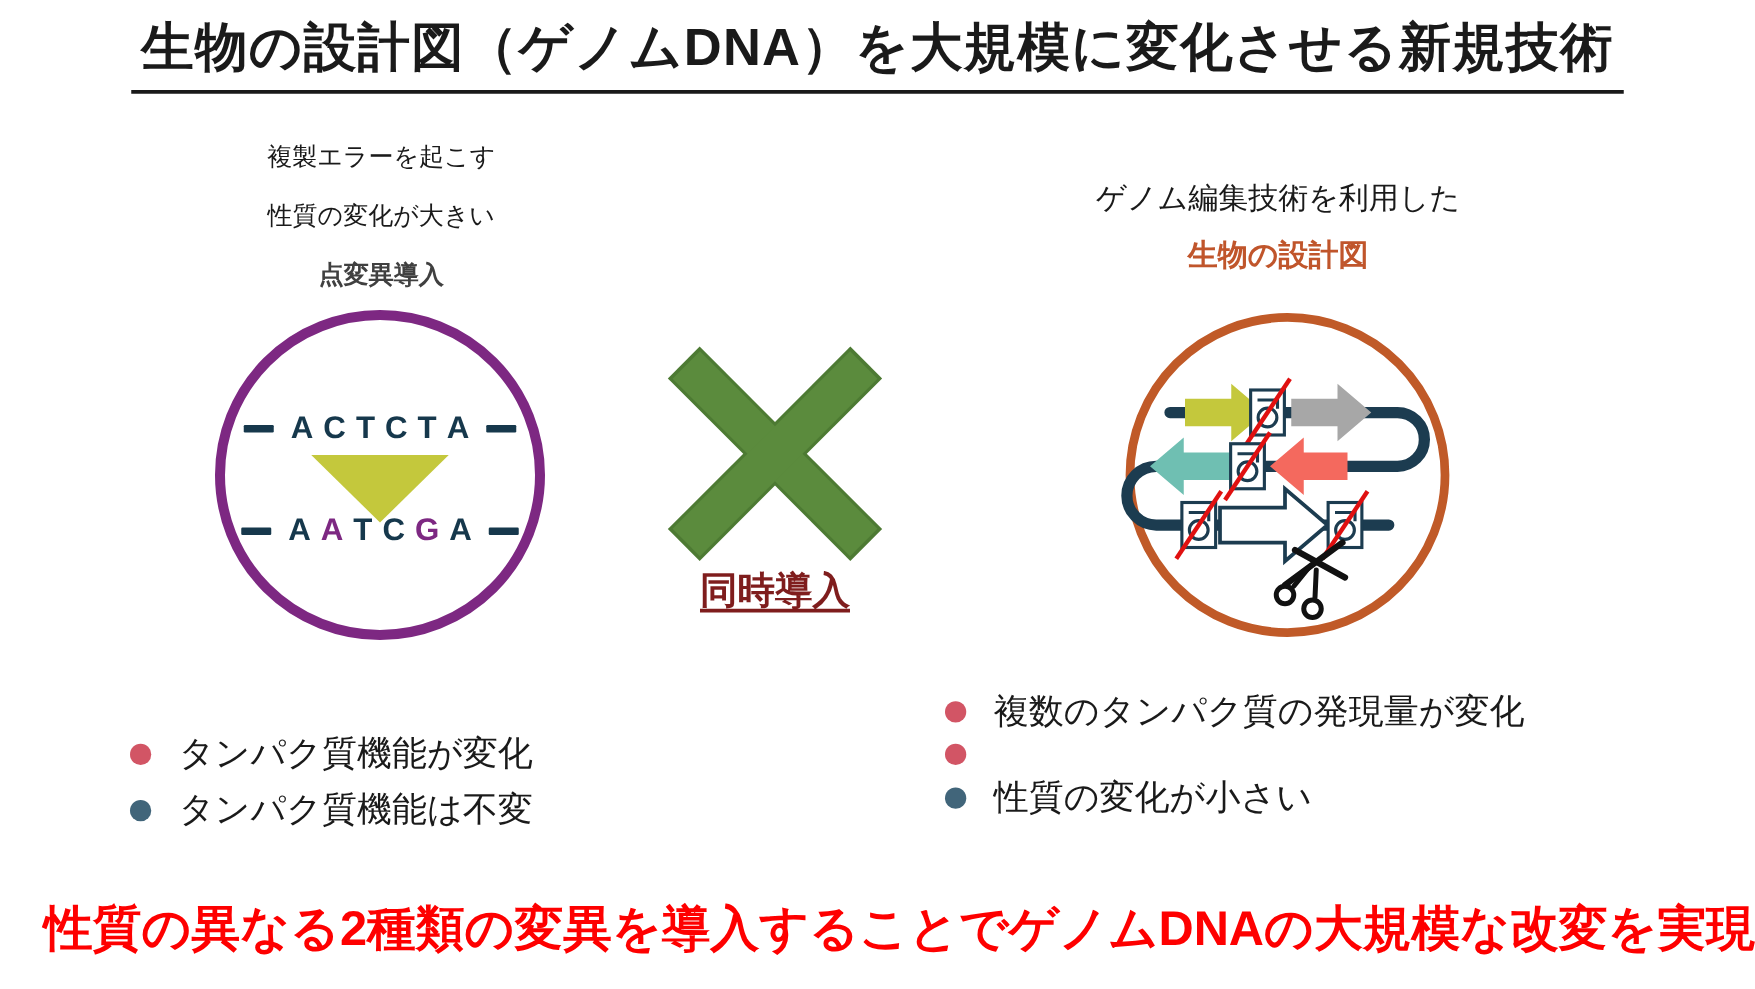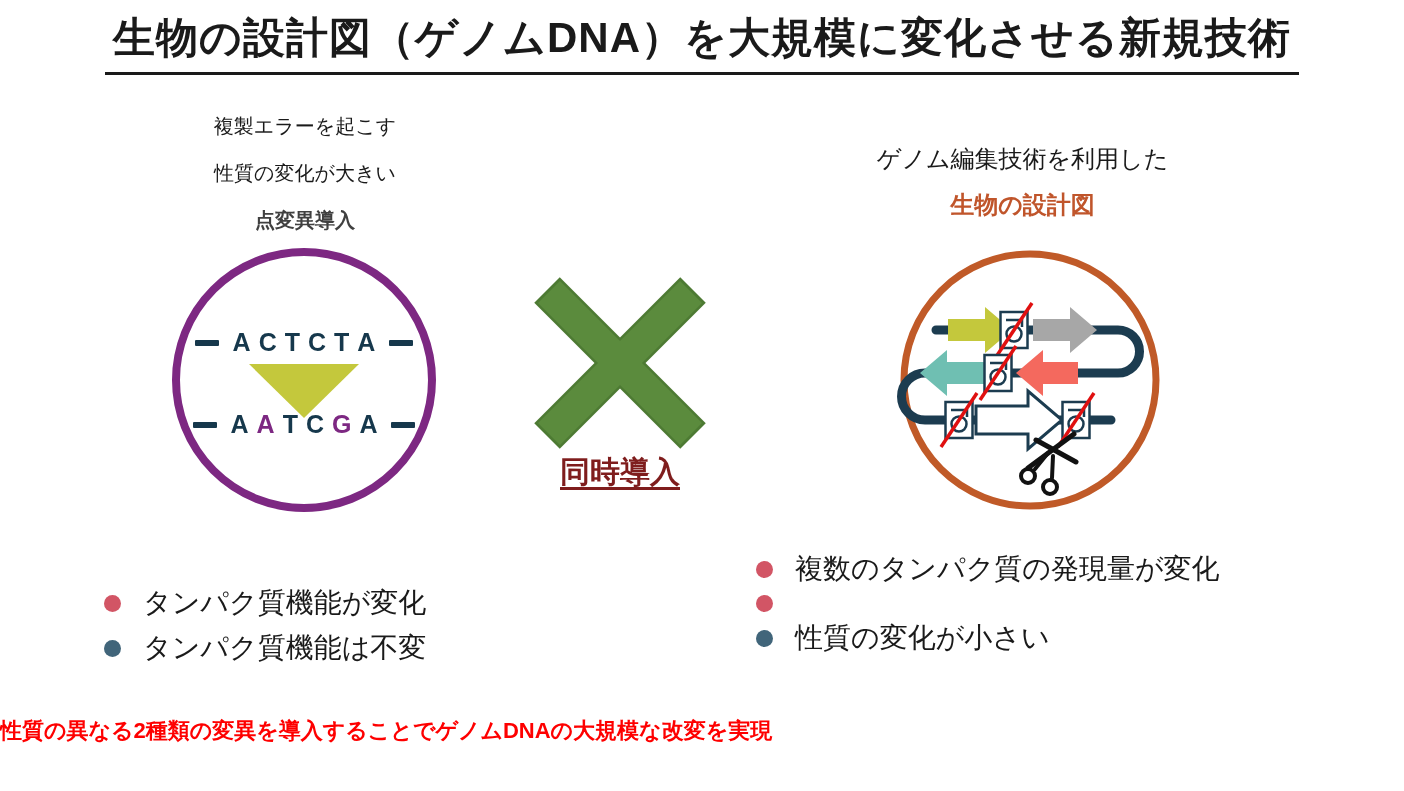--- a/index.html
+++ b/index.html
@@ -25,21 +25,21 @@
   .seq-row{position:absolute;left:0;width:100%;display:flex;align-items:center;justify-content:center;}
   .seq-dash{width:24px;height:6px;border-radius:1px;margin:0 10px;}
   .seq-letter{font-size:25px;font-weight:bold;margin:0 4px;}
   
   .bullet-row{display:flex;align-items:center;margin-bottom:7px;}
   .bullet-dot{width:17px;height:17px;border-radius:50%;flex:0 0 auto;margin-right:22px;}
   .bullet-text{font-size:28px;white-space:nowrap;}
   
   .sim-label{text-align:center;font-size:30px;font-weight:bold;text-decoration:underline;text-underline-offset:5px;}
   
-  .footer{top:716px;left:0;width:100%;text-align:left;font-size:22px;font-weight:bold;white-space:nowrap;}
+  .footer{top:716px;left:0;width:100%;text-align:right;font-size:39px;font-weight:bold;white-space:nowrap;}
 </style>
 </head>
 <body>
 
 <div id="slide">
 
   <div class="abs title-wrap">
     <span class="title">生物の設計図（ゲノムDNA）を大規模に変化させる新規技術</span>
   </div>
 

